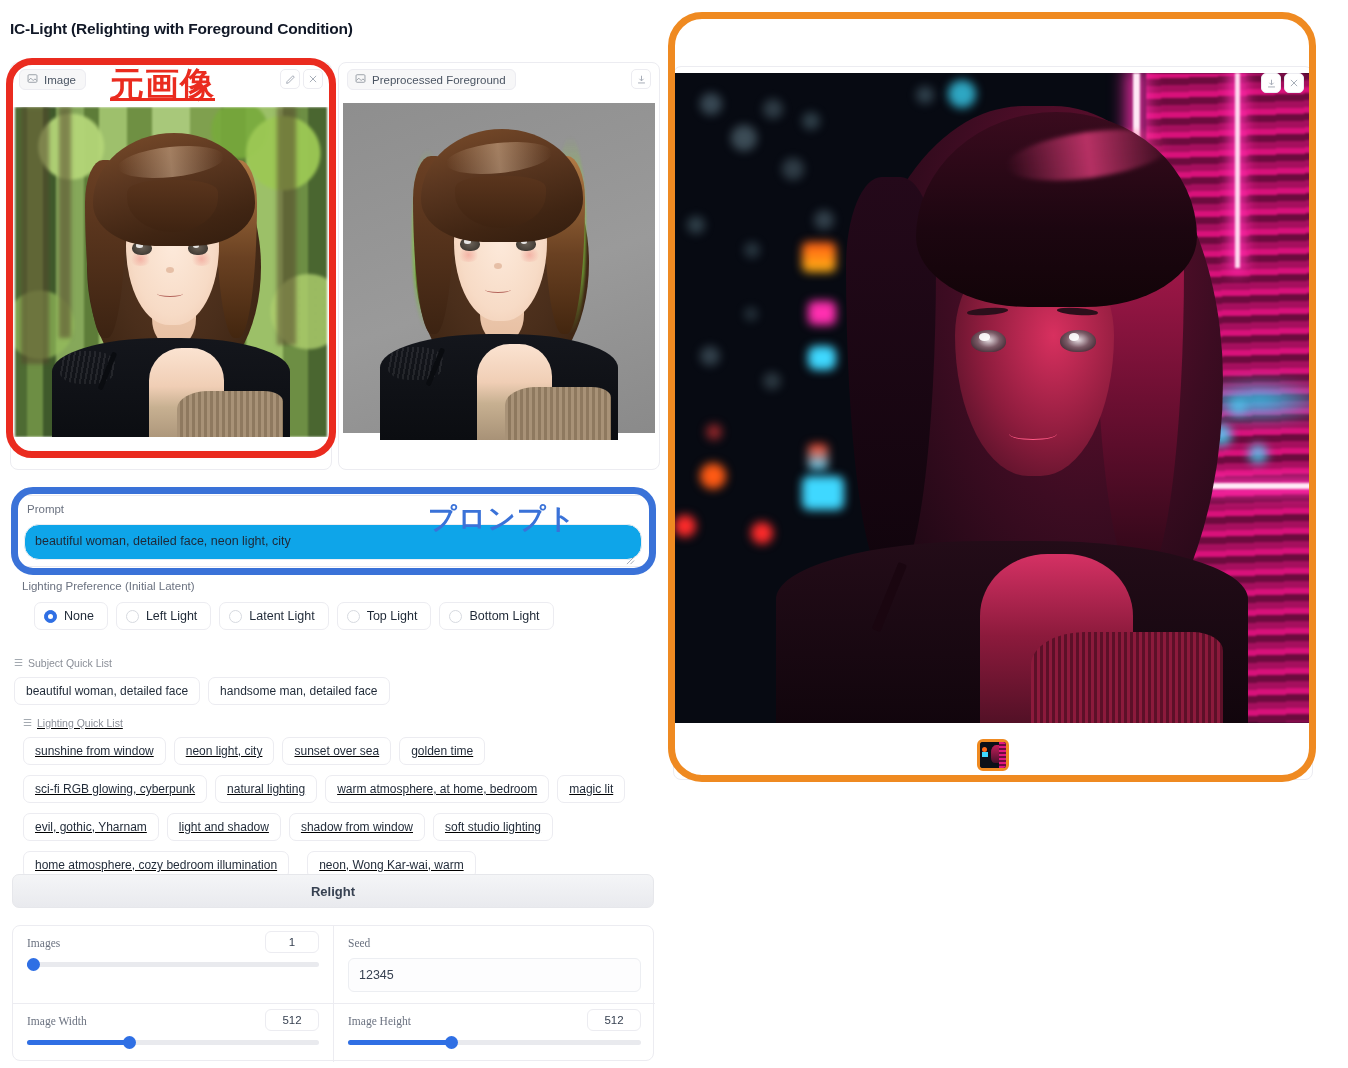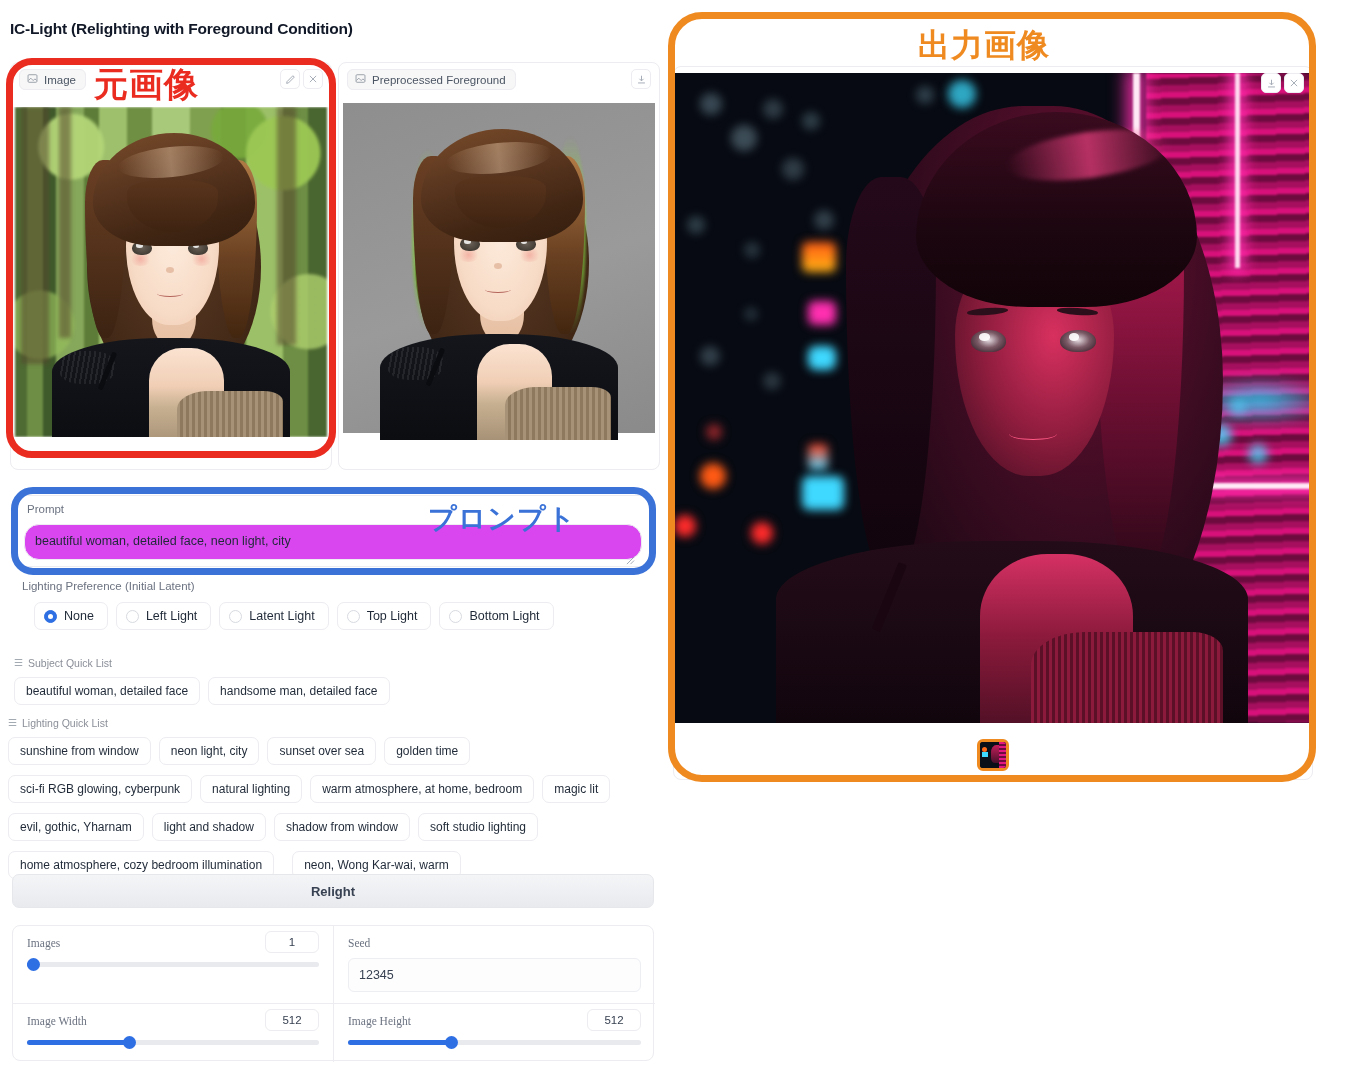--- a/index.html
+++ b/index.html
@@ -238,21 +238,21 @@
     border: 3px solid #ef8a21; overflow:hidden; position:relative;
     background:#0a0d15;
   }
 
   
   #prompt-panel { left: 14px; top: 495px; width: 636px; height: 72px; }
   .field-label { font-size: 11.5px; color: #6b7280; }
   #prompt-label { position:absolute; left: 12px; top: 7px; }
   #prompt-input {
     position:absolute; left: 9px; top: 28px; width: 618px; height: 36px;
-    border: 1px solid #eceef2; border-radius: 15px; background: #d946ef;
+    border: 1px solid #eceef2; border-radius: 15px; background: #0ea5e9;
     font-size: 12.5px; color: #1f2937; padding: 9px 10px;
     font-family: "Liberation Sans", sans-serif;
     outline: none; resize: none; overflow: hidden;
   }
   .resize-grip {
     position:absolute; right: 14px; bottom: 6px; width: 9px; height: 9px;
     color:#9ca3af;
   }
 
   
@@ -283,21 +283,21 @@
   .chip {
     display:inline-flex; align-items:center;
     border: 1px solid #ececf1; border-radius: 7px;
     background: #ffffff; color:#1f2937;
     font-size: 12px; padding: 6px 11px;
     white-space: nowrap;
   }
   .chip-row { display:flex; flex-wrap: wrap; gap: 8px; }
   #subject-ql { position:absolute; left: 14px; top: 657px; width: 650px; }
   #subject-chips { margin-top: 8px; }
-  #lighting-ql { position:absolute; left: 8px; top: 717px; width: 650px; }
+  #lighting-ql { position:absolute; left: 23px; top: 717px; width: 650px; text-decoration: underline; }
   #lighting-chips { margin-top: 8px; row-gap: 10px; }
   #lighting-chips .chip { }
   .indent { margin-left: 10px; }
 
   
   #relight-btn {
     position:absolute; left: 12px; top: 874px; width: 642px; height: 34px;
     background: linear-gradient(180deg,#f4f5f7 0%, #e9eaee 100%);
     border: 1px solid #e6e7eb; border-radius: 7px;
     display:flex; align-items:center; justify-content:center;
@@ -334,21 +334,21 @@
   }
 
   
   .anno-box { position:absolute; border-style:solid; border-radius: 26px; pointer-events:none; }
   #anno-red   { left: 6px;   top: 58px;  width: 330px; height: 400px;  border-width: 7px; border-color:#ea2b1f; }
   #anno-blue  { left: 11px;  top: 487px; width: 645px; height: 88px;   border-width: 7px; border-color:#3a72d8; border-radius: 22px; }
   #anno-orange{ left: 668px; top: 12px;  width: 648px; height: 770px;  border-width: 7px; border-color:#ef8a21; border-radius: 34px; }
 
   .anno-text { position:absolute; font-weight: bold; letter-spacing: 1px; }
   #anno-text-src {
-    left: 94px; top: 62px; font-size: 34px; color:#ea2b1f;
+    left: 110px; top: 62px; font-size: 34px; color:#ea2b1f;text-decoration:underline;
   }
   #anno-text-prompt {
     left: 428px; top: 500px; font-size: 28px; color:#3a72d8;
   }
   #anno-text-out {
     left: 918px; top: 24px; font-size: 32px; color:#ef8a21;
   }
 </style>
 </head>
 <body>
@@ -656,15 +656,14 @@
       </div>
     </div>
   </div>
 
   <div class="anno-box" id="anno-red"></div>
   <div class="anno-box" id="anno-blue"></div>
   <div class="anno-box" id="anno-orange"></div>
 
   <div class="anno-text" id="anno-text-src">元画像</div>
   <div class="anno-text" id="anno-text-prompt">プロンプト</div>
-  <div class="anno-text" id="anno-text-out">出力画像</div>
 
 </div>
 
 </body></html>

